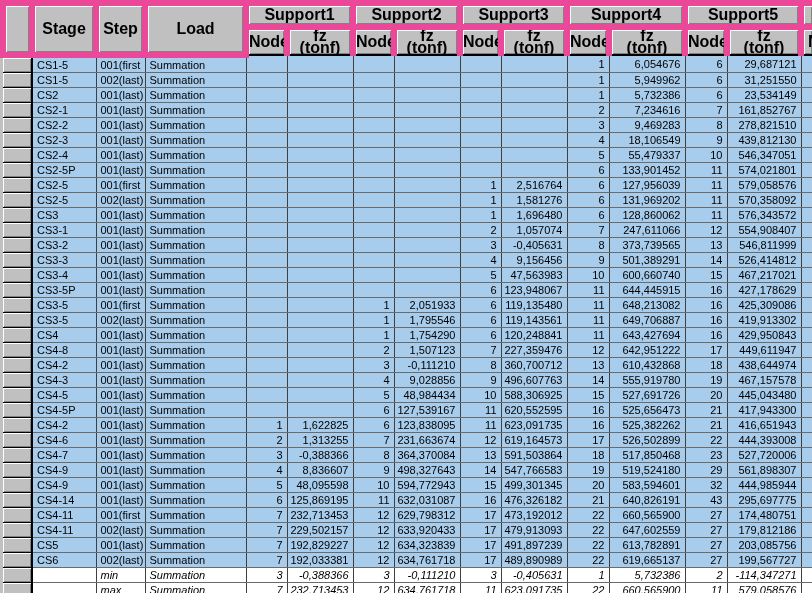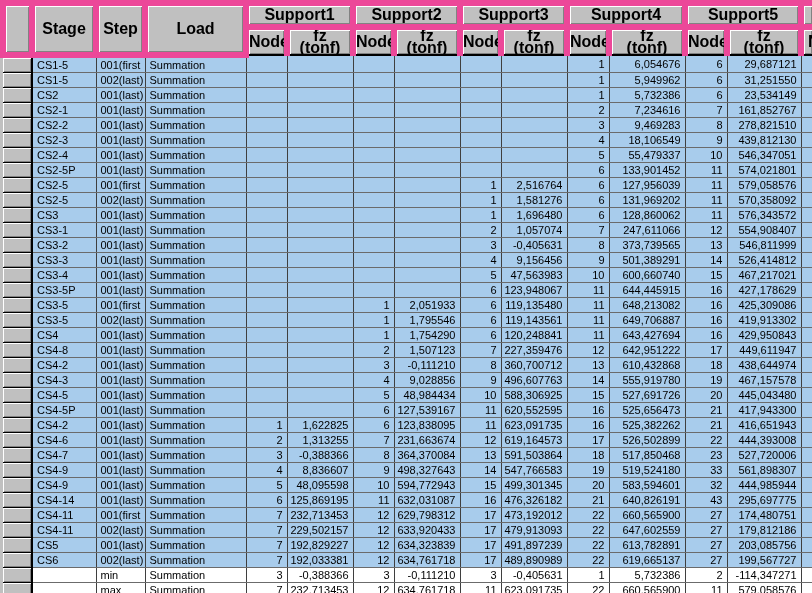--- a/index.html
+++ b/index.html
@@ -33,21 +33,21 @@
     border-right:1px solid var(--grid_v,#3F3F3F);
     border-bottom:1px solid var(--grid_h,#6B6B6B);
     line-height:14px;
   }
   tbody td.sel{
     background:var(--header_bg,#C0C0C0);
     border-right:2px solid #000;
     border-bottom:1px solid #000;
     box-shadow:inset 1px 1px 0 #FFFFFF, inset -1px -1px 0 #828282;
   }
-  tbody tr.summary td:not(.sel){background:var(--summary_bg,#FFFFFF);}
+  tbody tr.summary td:not(.sel){background:var(--summary_bg,#FFFFFF);font-style:italic;}
   td.txt{text-align:left;padding-left:4px;}
   td.num{text-align:right;padding-right:4px;}
 </style>
 </head>
 <body>
 
 <div class="app">
   <table>
     <colgroup>
       <col style="width:29px">
@@ -574,21 +574,21 @@
     <td class="txt">001(last)</td>
     <td class="txt">Summation</td>
     <td class="num">4</td>
     <td class="num">8,836607</td>
     <td class="num">9</td>
     <td class="num">498,327643</td>
     <td class="num">14</td>
     <td class="num">547,766583</td>
     <td class="num">19</td>
     <td class="num">519,524180</td>
-    <td class="num">33</td>
+    <td class="num">29</td>
     <td class="num">561,898307</td>
     <td class="num"></td>
   </tr>
         <tr>
     <td class="sel"></td>
     <td class="txt">CS4-9</td>
     <td class="txt">001(last)</td>
     <td class="txt">Summation</td>
     <td class="num">5</td>
     <td class="num">48,095598</td>

